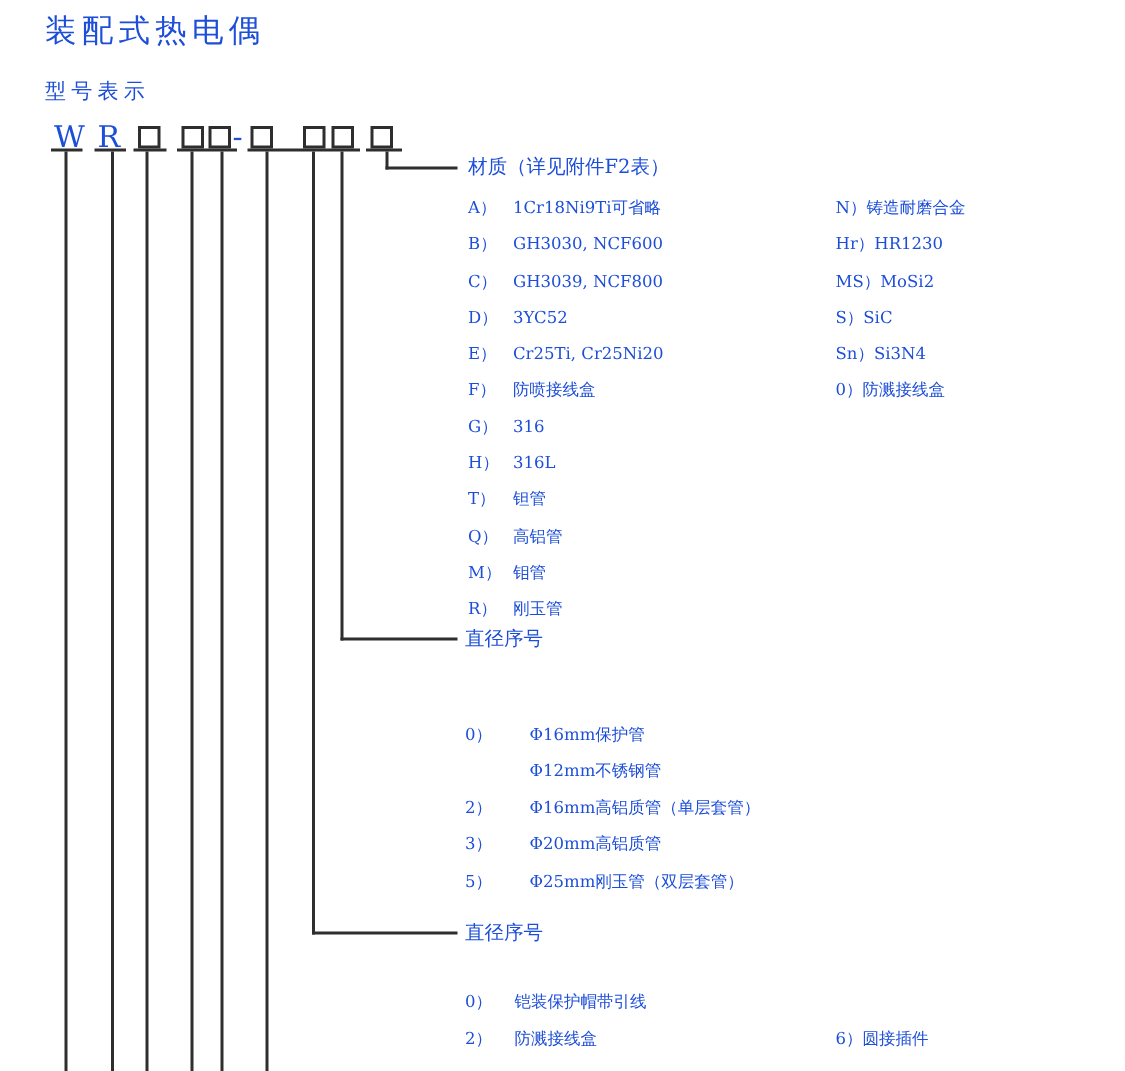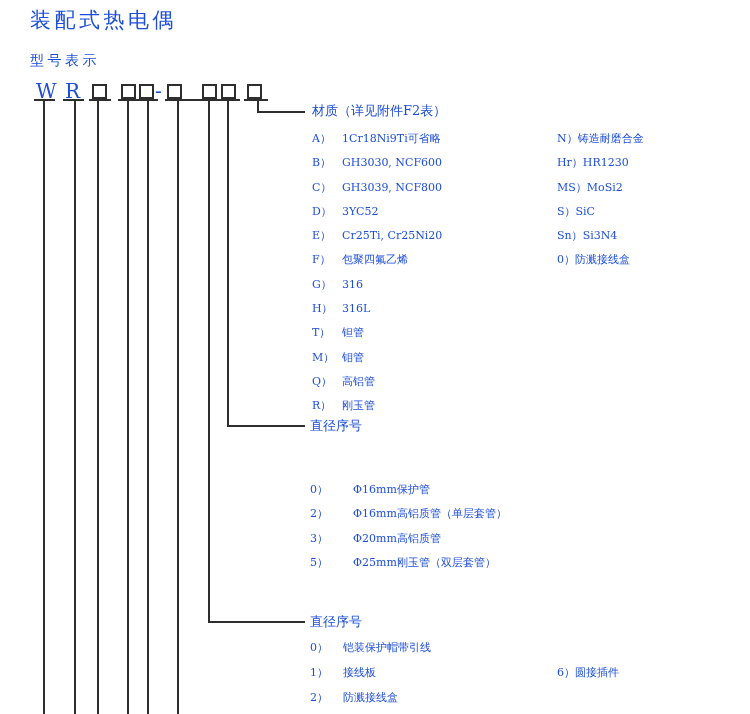--- a/index.html
+++ b/index.html
@@ -13,21 +13,21 @@
   .cl { position:absolute; top:81px; font-size:20px; line-height:20px; }
   .bx { position:absolute; top:84px; width:15px; height:15px;
         border:2px solid #2e2e2e; box-sizing:border-box; background:#fff; }
   .vl { position:absolute; width:2px; background:#2e2e2e; }
   .hl { position:absolute; height:2px; background:#2e2e2e; }
   .ul { top:99px; }
   .sh { position:absolute; font-size:13px; font-weight:normal; white-space:nowrap; }
   .col { position:absolute; font-size:11px; white-space:nowrap; }
   .lh243 { line-height:24.3px; }
   .lh244 { line-height:24.4px;margin-top:36px; }
-  .lh248 { line-height:24.8px; }
+  .lh248 { line-height:24.8px;margin-top:20px; }
   .row { white-space:nowrap; }
   .cd { display:inline-block; }
   .w30 { width:30px; }
   .w43 { width:43px; }
   .w33 { width:33px; }
 </style>
 </head>
 <body>
 
 <div class="canvas">
@@ -68,52 +68,52 @@
   <div class="hl" style="left:208px; top:621px; width:97px"></div>
 
   <div class="sh" style="left:312px; top:102px">材质（详见附件F2表）</div>
 
   <div class="col lh243" style="left:312px; top:127px">
     <div class="row"><span class="cd w30">A）</span><span>1Cr18Ni9Ti可省略</span></div>
     <div class="row"><span class="cd w30">B）</span><span>GH3030, NCF600</span></div>
     <div class="row"><span class="cd w30">C）</span><span>GH3039, NCF800</span></div>
     <div class="row"><span class="cd w30">D）</span><span>3YC52</span></div>
     <div class="row"><span class="cd w30">E）</span><span>Cr25Ti, Cr25Ni20</span></div>
-    <div class="row"><span class="cd w30">F）</span><span>包聚四氟乙烯</span></div>
+    <div class="row"><span class="cd w30">F）</span><span>防喷接线盒</span></div>
     <div class="row"><span class="cd w30">G）</span><span>316</span></div>
     <div class="row"><span class="cd w30">H）</span><span>316L</span></div>
     <div class="row"><span class="cd w30">T）</span><span>钽管</span></div>
+    <div class="row"><span class="cd w30">Q）</span><span>高铝管</span></div>
     <div class="row"><span class="cd w30">M）</span><span>钼管</span></div>
-    <div class="row"><span class="cd w30">Q）</span><span>高铝管</span></div>
     <div class="row"><span class="cd w30">R）</span><span>刚玉管</span></div>
   </div>
 
   <div class="col lh243" style="left:557px; top:127px">
     <div class="row"><span class="cd">N）</span><span>铸造耐磨合金</span></div>
     <div class="row"><span class="cd">Hr）</span><span>HR1230</span></div>
     <div class="row"><span class="cd">MS）</span><span>MoSi2</span></div>
     <div class="row"><span class="cd">S）</span><span>SiC</span></div>
     <div class="row"><span class="cd">Sn）</span><span>Si3N4</span></div>
     <div class="row"><span class="cd">0）</span><span>防溅接线盒</span></div>
   </div>
 
   <div class="sh" style="left:310px; top:417px">直径序号</div>
 
   <div class="col lh244" style="left:310px; top:442px">
     <div class="row"><span class="cd w43">0）</span><span>Φ16mm保护管</span></div>
+    <div class="row"><span class="cd w43"></span><span>Φ12mm不锈钢管</span></div>
     <div class="row"><span class="cd w43">2）</span><span>Φ16mm高铝质管（单层套管）</span></div>
     <div class="row"><span class="cd w43">3）</span><span>Φ20mm高铝质管</span></div>
     <div class="row"><span class="cd w43">5）</span><span>Φ25mm刚玉管（双层套管）</span></div>
   </div>
 
   <div class="sh" style="left:310px; top:613px">直径序号</div>
 
   <div class="col lh248" style="left:310px; top:636px">
     <div class="row"><span class="cd w33">0）</span><span>铠装保护帽带引线</span></div>
-    <div class="row"><span class="cd w33">1）</span><span>接线板</span></div>
     <div class="row"><span class="cd w33">2）</span><span>防溅接线盒</span></div>
   </div>
 
   <div class="col lh248" style="left:557px; top:661px">
     <div class="row"><span class="cd">6）</span><span>圆接插件</span></div>
   </div>
 
 </div>
 
 </body></html>

